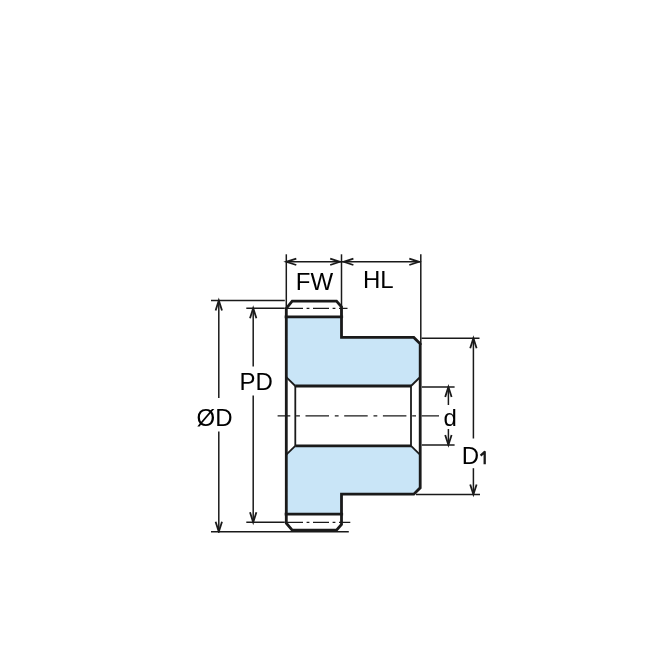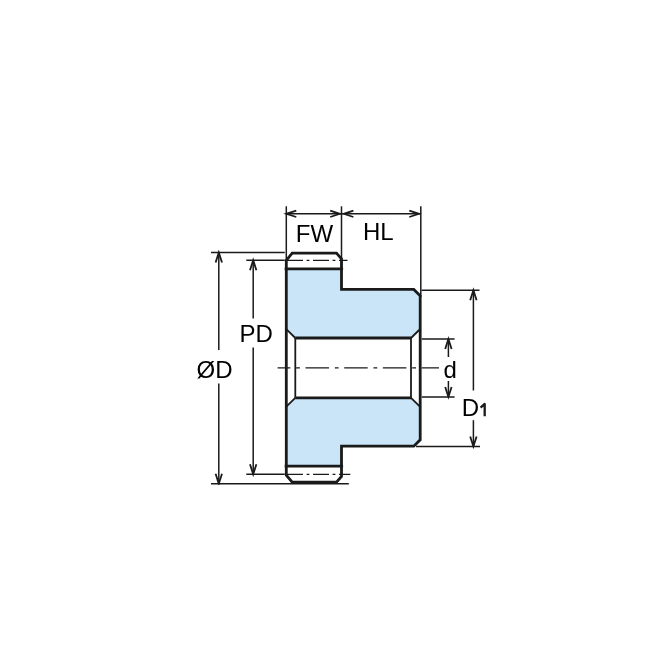--- a/index.html
+++ b/index.html
@@ -1,16 +1,16 @@
 <!DOCTYPE html>
 <html><head>
 <meta charset="utf-8">
 <style>
   html,body{margin:0;padding:0;background:#ffffff;}
-  .wrap{width:670px;height:485px;position:relative;}
+  .wrap{width:670px;height:485px;position:relative;margin-top:48px;}
   svg{display:block;}
   text{font-family:"Liberation Sans", sans-serif; fill:#000000;}
 </style>
 </head>
 <body>
 <div class="wrap">
 <svg width="670" height="670" viewBox="0 0 670 670" xmlns="http://www.w3.org/2000/svg">
 
   <rect x="0" y="0" width="670" height="670" fill="#ffffff"></rect>
 

